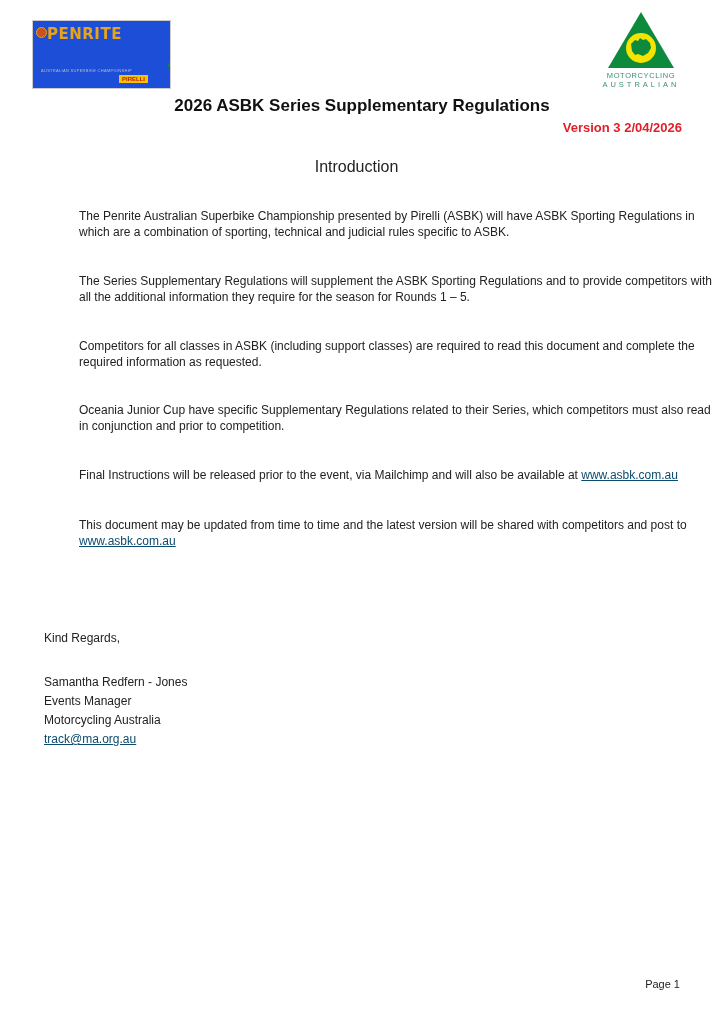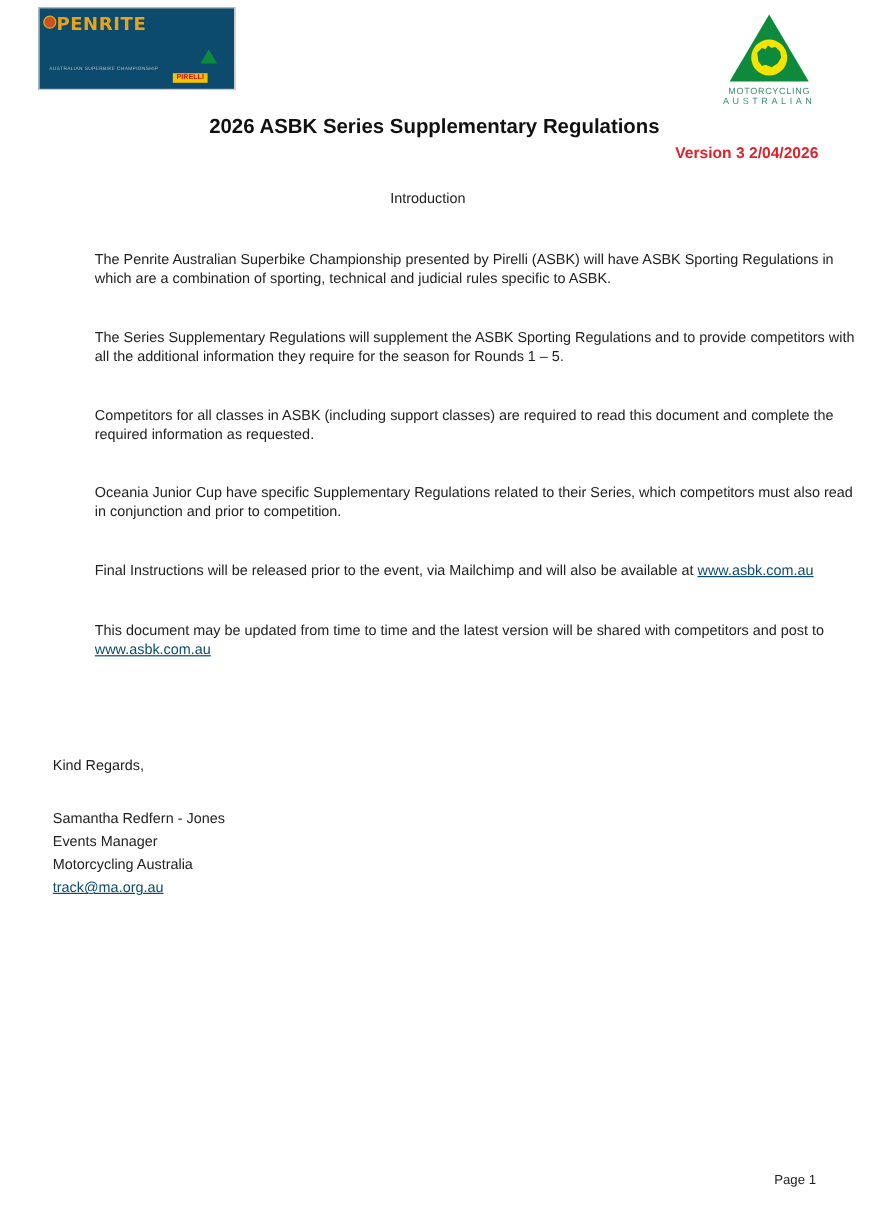--- a/index.html
+++ b/index.html
@@ -1,22 +1,22 @@
 <!DOCTYPE html>
 <html><head>
 <meta charset="utf-8">
 <style>
   html, body { margin:0; padding:0; background:#ffffff; }
   body {
     width:724px; height:1024px; position:relative; overflow:hidden;
     font-family:"Liberation Sans", sans-serif; color:#111;
   }
   .logo-asbk {
-    position:absolute; left:32px; top:6px; width:164px; height:69px;
-    background:#0c4a6e; border:1px solid #ccc; box-sizing:border-box; overflow:hidden;
+    position:absolute; left:32px; top:20px; width:139px; height:69px;
+    background:#1d4ed8; border:1px solid #ccc; box-sizing:border-box; overflow:hidden;
   }
   .logo-asbk .penrite {
     position:absolute; left:14px; top:4px; font-weight:bold; font-size:15px;
     color:#e8a31a; letter-spacing:0.5px; font-family:"DejaVu Sans", sans-serif;
   }
   .logo-asbk .penrite-badge {
     position:absolute; left:3px; top:6px; width:9px; height:9px; border-radius:50%;
     background:#c9521f; border:1px solid #e8a31a;
   }
   .logo-asbk .asbk {
@@ -39,21 +39,21 @@
   .logo-ma { position:absolute; left:602px; top:10px; width:78px; height:78px; text-align:center; }
   .logo-ma .txt1 { position:absolute; left:0; top:61px; width:78px; font-size:7.5px; letter-spacing:0.6px; color:#3d8f72; }
   .logo-ma .txt2 { position:absolute; left:0; top:70px; width:78px; font-size:7.5px; letter-spacing:3px; color:#3d8f72; }
   .title {
     position:absolute; left:0; width:724px; top:96px; text-align:center;
     font-weight:bold; font-size:17px; color:#111;
   }
   .version {
     position:absolute; right:42px; top:120px; font-weight:bold; font-size:13px; color:#e0202a;
   }
-  .intro { position:absolute; left:0; width:713px; top:158px; text-align:center; font-size:12px; color:#222; }
+  .intro { position:absolute; left:0; width:713px; top:158px; text-align:center; font-size:16px; color:#222; }
   .para {
     position:absolute; left:44px; width:640px; font-size:12px; line-height:16px; color:#222;margin-left:35px;
   }
   .para a, .sig a { color:#0c4a6e; text-decoration:underline; }
   .sig { position:absolute; left:44px; font-size:12px; color:#222; line-height:19px; }
   .page-num { position:absolute; right:44px; top:978px; font-size:11px; color:#222; }
 </style>
 </head>
 <body>
 

